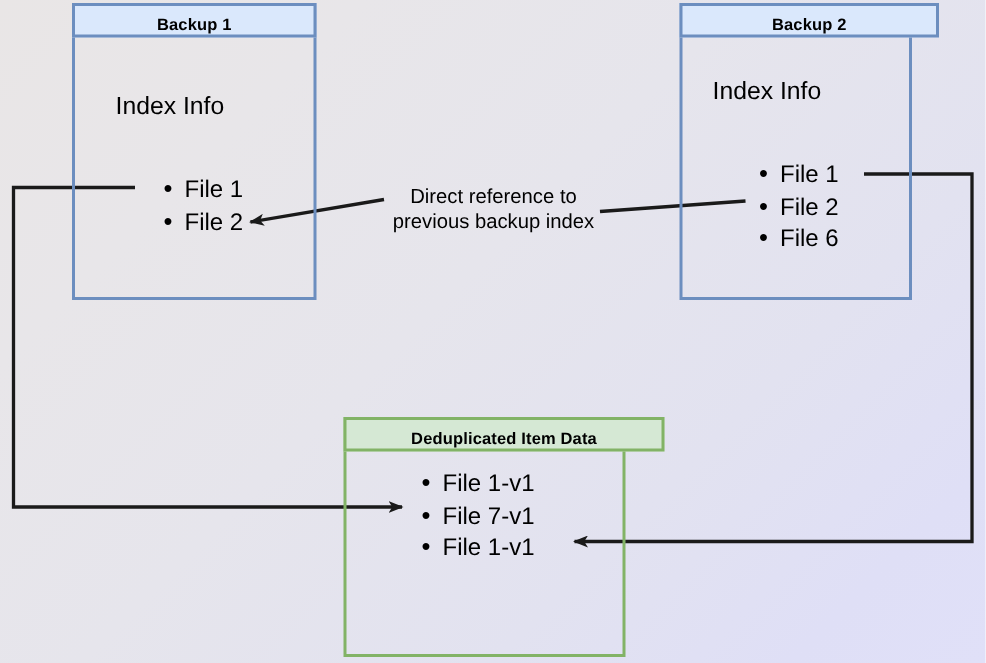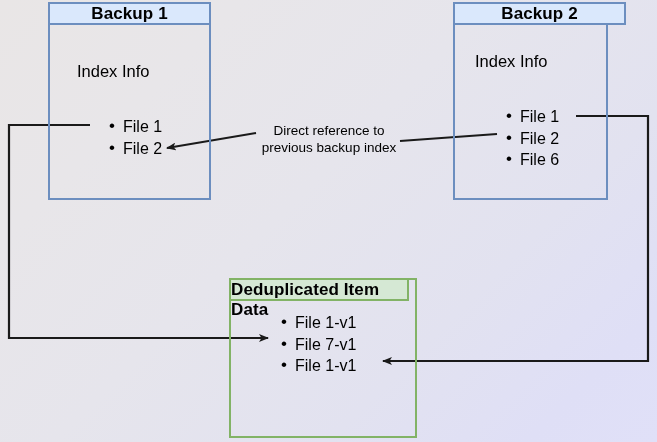--- a/index.html
+++ b/index.html
@@ -32,25 +32,25 @@
     border-style: solid;
     background: transparent;
   }
   .dbox-title {
     position: absolute;
     left: -2px;
     top: -2px;
     box-sizing: border-box;
     border-width: 2px;
     border-style: solid;
-    font-size: 17px;
+    font-size: 11px;
     font-weight: bold;
     color: #000000;
     display: flex;
-    align-items: flex-start;
+    align-items: flex-end;
     justify-content: center;
     letter-spacing: 0.1px;
   }
   .blue {
     border-color: #6c8ebf;
   }
   .blue-title {
     border-color: #6c8ebf;
     background: #dae8fc;
   }
@@ -148,21 +148,21 @@
     </div>
     <div class="index-info" style="left:20px; top:48px;">Index Info</div>
     <ul class="file-list" style="left:48px; top:102px;">
       <li>File 1</li>
       <li>File 2</li>
       <li>File 6</li>
     </ul>
   </div>
 
   <div class="dbox green" style="left:229px; top:278px; width:188px; height:160px;">
-    <div class="dbox-title green-title" style="width:180px; height:23px;">
+    <div class="dbox-title green-title" style="width:214px; height:23px;">
       <span>Deduplicated Item Data</span>
     </div>
     <ul class="file-list" style="left:47px; top:32px;">
       <li>File 1-v1</li>
       <li>File 7-v1</li>
       <li>File 1-v1</li>
     </ul>
   </div>
 
   <div class="center-label" style="left:246px; top:122px; width:166px;">Direct reference to

